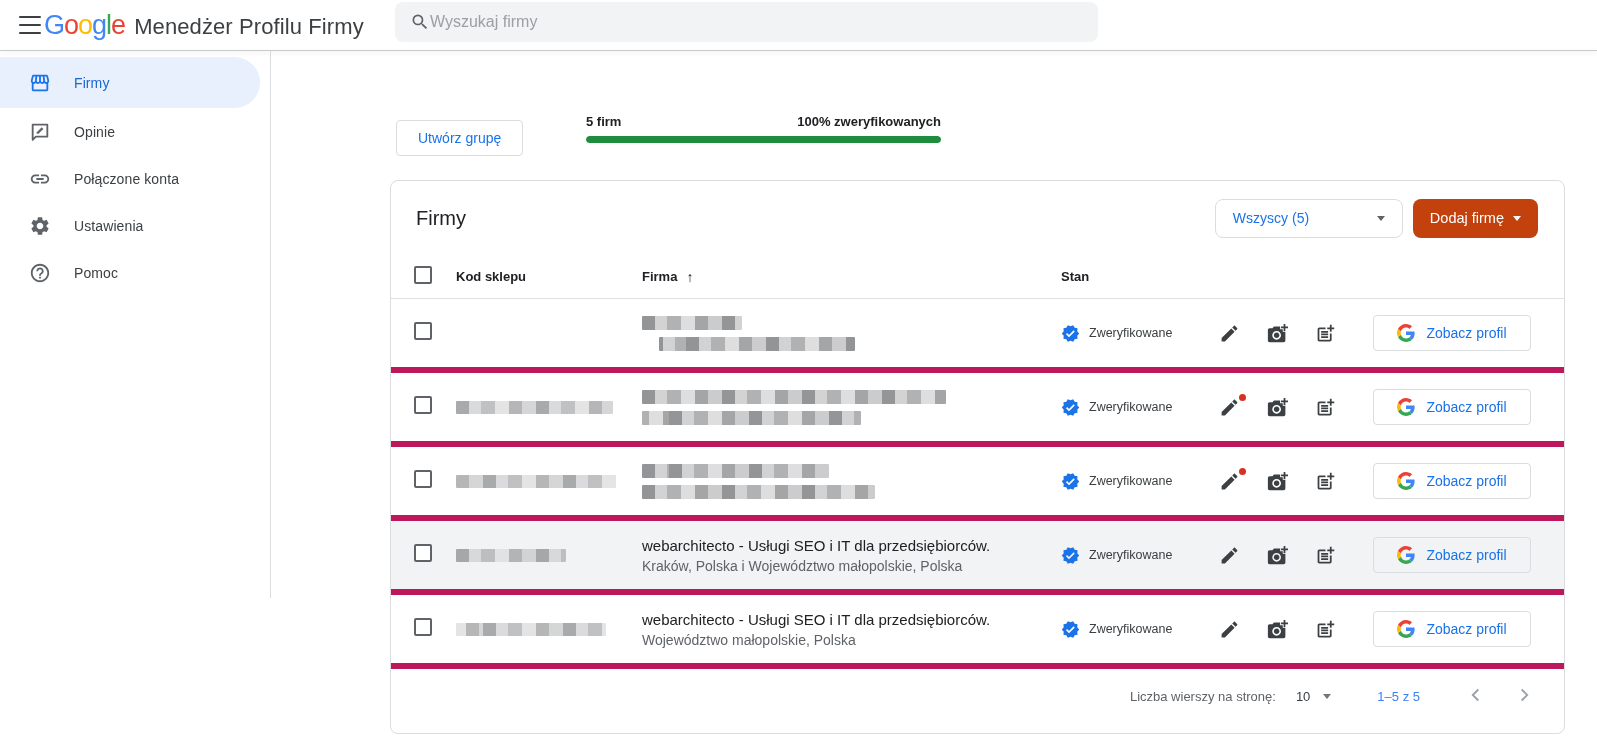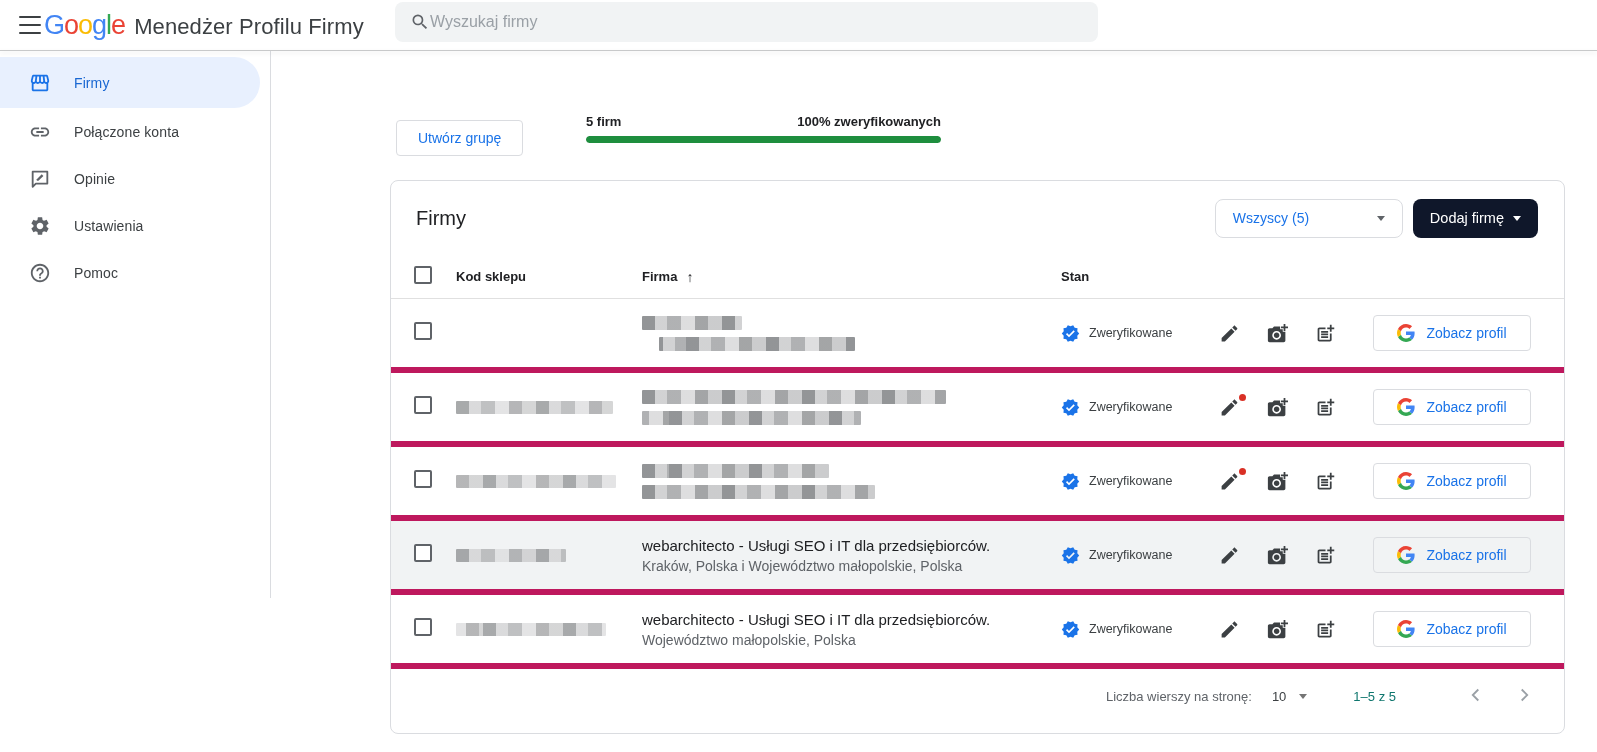--- a/index.html
+++ b/index.html
@@ -55,21 +55,21 @@
     background:#fff; border:1px solid #dadce0; border-radius:8px; }
   .card-head { height:74px; display:flex; align-items:center; justify-content:space-between;
     padding:0 26px 0 25px; }
   .card-title { font-size:20px; font-weight:400; color:#202124; }
   .head-controls { display:flex; align-items:center; gap:10px; }
   .filter-select { width:188px; height:39px; border:1px solid #dadce0; border-radius:8px;
     display:flex; align-items:center; justify-content:space-between; padding:0 17px;
     color:#1a73e8; font-size:14px; font-weight:500; cursor:pointer; background:#fff; }
   .caret { width:0; height:0; border-left:4px solid transparent; border-right:4px solid transparent;
     border-top:5px solid #5f6368; display:inline-block; }
-  .btn-primary { height:39px; padding:0 17px; background:#0f172a; border:none; border-radius:8px;
+  .btn-primary { height:39px; padding:0 17px; background:#c2410c; border:none; border-radius:8px;
     color:#fff; font-size:14.5px; font-weight:500; font-family:inherit; display:flex;
     align-items:center; gap:9px; cursor:pointer; }
   .btn-primary .caret { border-top-color:#fff; }
 
   .row-grid { display:grid; grid-template-columns:42px 186px 419px 158px 154px 1fr;
     align-items:center; padding:0 33px 0 23px; }
   .thead { height:44px; border-bottom:1px solid #e0e0e0; font-size:13px; font-weight:700; color:#202124; }
   .th-firma { display:flex; align-items:center; gap:9px; }
   .sort-arrow { font-size:14px; font-weight:400; color:#202124; }
   .checkbox { width:18px; height:18px; border:2px solid #5f6368; border-radius:2px;
@@ -105,21 +105,21 @@
   .w-r3c{width:160px} .w-r3a{width:187px} .w-r3b{width:233px}
   .w-r4c{width:110px} .w-r5c{width:150px}
 
   
   .tfoot { height:54px; display:flex; align-items:center; justify-content:flex-end;
     padding-right:28px; font-size:13px; color:#5f6368; }
   .foot-label { margin-right:20px; }
   .foot-rpp { display:flex; align-items:center; margin-right:46px; cursor:pointer; }
   .foot-rpp .val { color:#3c4043; font-weight:500; margin-right:13px; }
   .foot-rpp .caret { border-top-color:#757575; }
-  .foot-range { color:#0f766e; margin-right:68px; }
+  .foot-range { color:#3b82f6; margin-right:44px; }
   .page-btn { border:none; background:none; padding:0; width:24px; height:24px; cursor:default;
     color:#9aa0a6; }
   .page-btn + .page-btn { margin-left:24px; }
 </style>
 </head>
 <body>
 
 <div class="app">
 
   <header class="topbar">
@@ -146,34 +146,34 @@
       <div class="nav-item active">
         <span class="nav-icon">
             <svg width="22" height="22" viewBox="0 0 24 24" fill="currentColor">
               <path d="M21.9 8.89l-1.05-4.37c-.22-.9-1-1.52-1.91-1.52H5.05c-.9 0-1.69.63-1.9 1.52L2.1 8.89c-.24 1.02-.02 2.06.62 2.88.08.11.19.19.28.29V19c0 1.1.9 2 2 2h14c1.1 0 2-.9 2-2v-6.94c.09-.09.2-.18.28-.28.64-.82.87-1.87.62-2.89zm-2.99-3.9l1.05 4.37c.1.42.01.84-.25 1.17-.14.18-.44.47-.94.47-.61 0-1.14-.49-1.21-1.14L16.98 5l1.93-.01zM13 5h1.96l.54 4.52c.05.39-.07.78-.33 1.07-.22.26-.54.41-.95.41-.67 0-1.22-.59-1.22-1.31V5zM8.49 9.52L9.04 5H11v4.69c0 .72-.55 1.31-1.29 1.31-.34 0-.65-.15-.89-.41-.25-.29-.37-.68-.33-1.07zm-4.45-.16L5.05 5h1.97l-.58 4.86c-.08.65-.6 1.14-1.21 1.14-.49 0-.8-.29-.93-.47-.27-.32-.36-.75-.26-1.17zM5 19v-6.03c.08.01.15.03.23.03.87 0 1.66-.36 2.24-.95.6.6 1.4.95 2.31.95.87 0 1.65-.36 2.23-.93.59.57 1.39.93 2.29.93.84 0 1.64-.35 2.24-.95.58.59 1.37.95 2.24.95.08 0 .15-.02.23-.03V19H5z"></path>
             </svg>
           </span>
         <span class="nav-label">Firmy</span>
       </div>
       <div class="nav-item">
         <span class="nav-icon">
-            <svg width="22" height="22" viewBox="0 0 24 24" fill="currentColor">
-              <path d="M3.9 12c0-1.71 1.39-3.1 3.1-3.1h4V7H7c-2.76 0-5 2.24-5 5s2.24 5 5 5h4v-1.9H7c-1.71 0-3.1-1.39-3.1-3.1zM8 13h8v-2H8v2zm9-6h-4v1.9h4c1.71 0 3.1 1.39 3.1 3.1s-1.39 3.1-3.1 3.1h-4V17h4c2.76 0 5-2.24 5-5s-2.24-5-5-5z"></path>
-            </svg>
-          </span>
-        <span class="nav-label">Połączone konta</span>
-      </div>
-      <div class="nav-item">
-        <span class="nav-icon">
             <svg width="22" height="22" viewBox="0 0 24 24" fill="none" stroke="currentColor" stroke-width="2">
               <path d="M4 4h16v13H7.5L4 20.5z" stroke-linejoin="round"></path>
               <path d="M8.5 12.2l5.4-5.4 1.8 1.8-5.4 5.4H8.5v-1.8z" fill="currentColor" stroke="none"></path>
             </svg>
           </span>
         <span class="nav-label">Opinie</span>
+      </div>
+      <div class="nav-item">
+        <span class="nav-icon">
+            <svg width="22" height="22" viewBox="0 0 24 24" fill="currentColor">
+              <path d="M3.9 12c0-1.71 1.39-3.1 3.1-3.1h4V7H7c-2.76 0-5 2.24-5 5s2.24 5 5 5h4v-1.9H7c-1.71 0-3.1-1.39-3.1-3.1zM8 13h8v-2H8v2zm9-6h-4v1.9h4c1.71 0 3.1 1.39 3.1 3.1s-1.39 3.1-3.1 3.1h-4V17h4c2.76 0 5-2.24 5-5s-2.24-5-5-5z"></path>
+            </svg>
+          </span>
+        <span class="nav-label">Połączone konta</span>
       </div>
       <div class="nav-item">
         <span class="nav-icon">
             <svg width="22" height="22" viewBox="0 0 24 24" fill="currentColor">
               <path fill-rule="evenodd" d="M19.14 12.94c.04-.3.06-.61.06-.94 0-.32-.02-.64-.07-.94l2.03-1.58c.18-.14.23-.41.12-.61l-1.92-3.32c-.12-.22-.37-.29-.59-.22l-2.39.96c-.5-.38-1.03-.7-1.62-.94l-.36-2.54c-.04-.24-.24-.41-.48-.41h-3.84c-.24 0-.43.17-.47.41l-.36 2.54c-.59.24-1.13.57-1.62.94l-2.39-.96c-.22-.08-.47 0-.59.22L2.74 8.87c-.12.21-.08.47.12.61l2.03 1.58c-.05.3-.09.63-.09.94s.02.64.07.94l-2.03 1.58c-.18.14-.23.41-.12.61l1.92 3.32c.12.22.37.29.59.22l2.39-.96c.5.38 1.03.7 1.62.94l.36 2.54c.05.24.24.41.48.41h3.84c.24 0 .44-.17.47-.41l.36-2.54c.59-.24 1.13-.56 1.62-.94l2.39.96c.22.08.47 0 .59-.22l1.92-3.32c.12-.22.07-.47-.12-.61l-2.01-1.58zM12 15.6c-1.98 0-3.6-1.62-3.6-3.6s1.62-3.6 3.6-3.6 3.6 1.62 3.6 3.6-1.62 3.6-3.6 3.6z"></path>
             </svg>
           </span>
         <span class="nav-label">Ustawienia</span>
       </div>
       <div class="nav-item">

